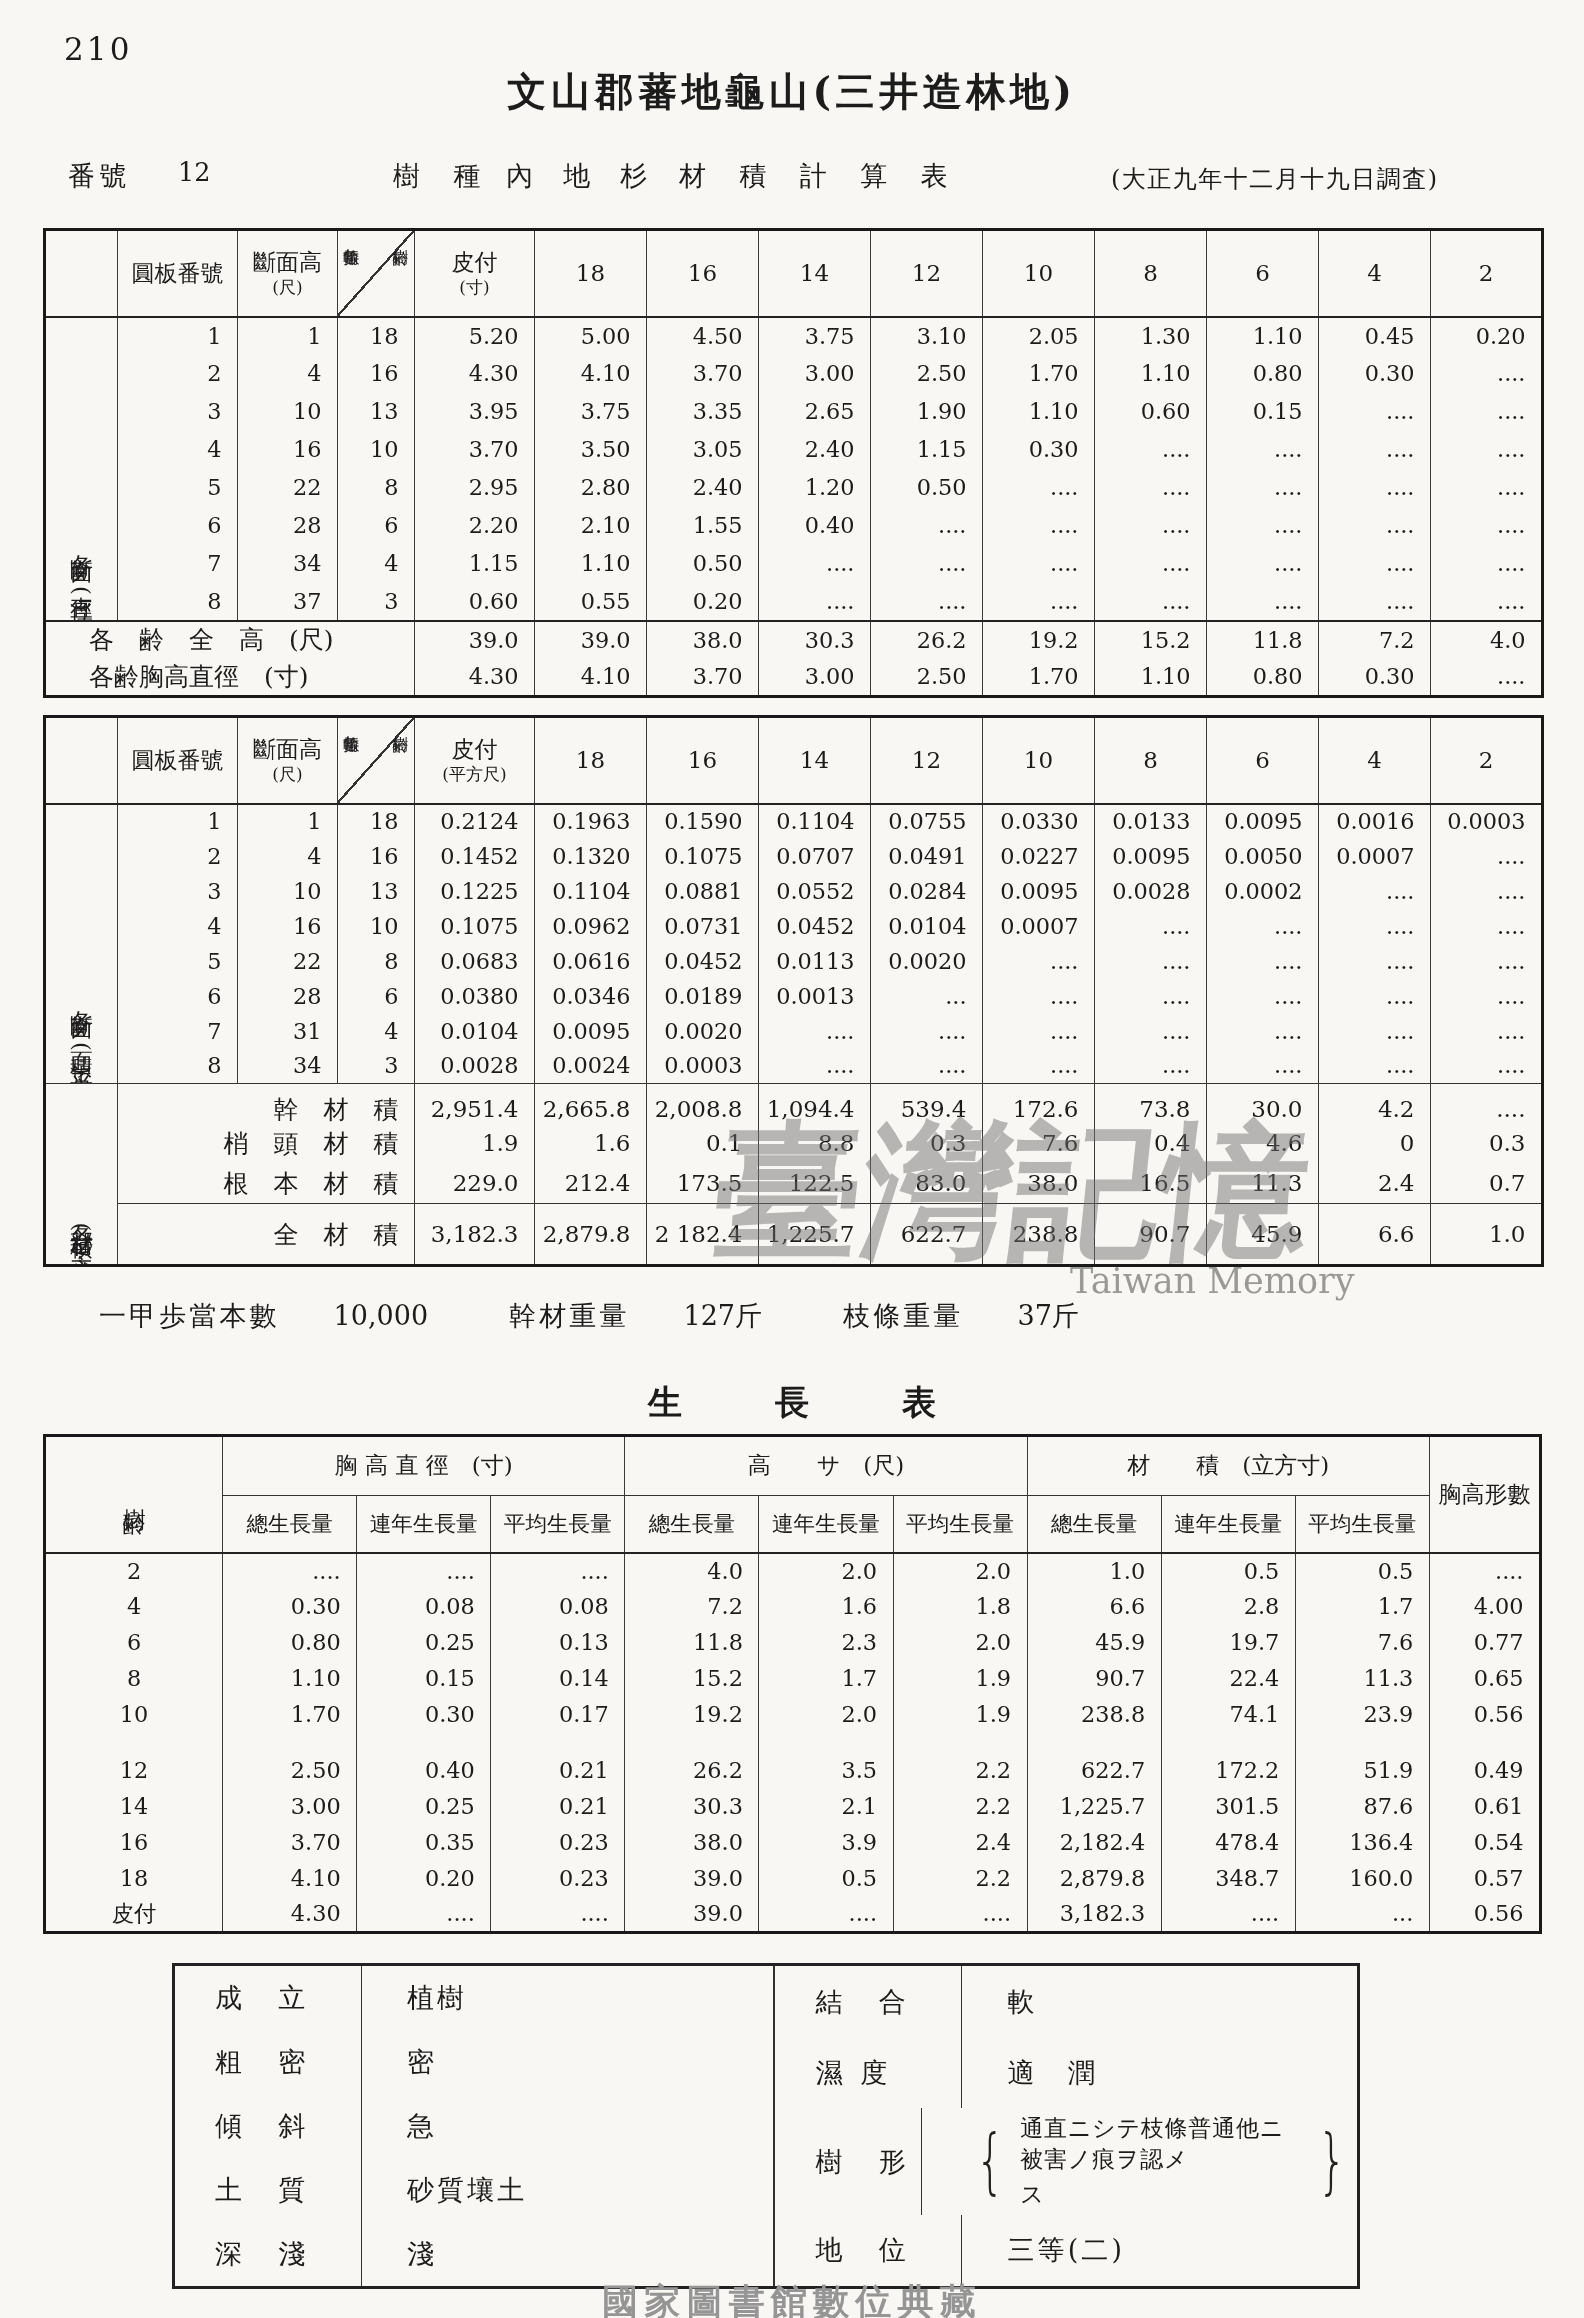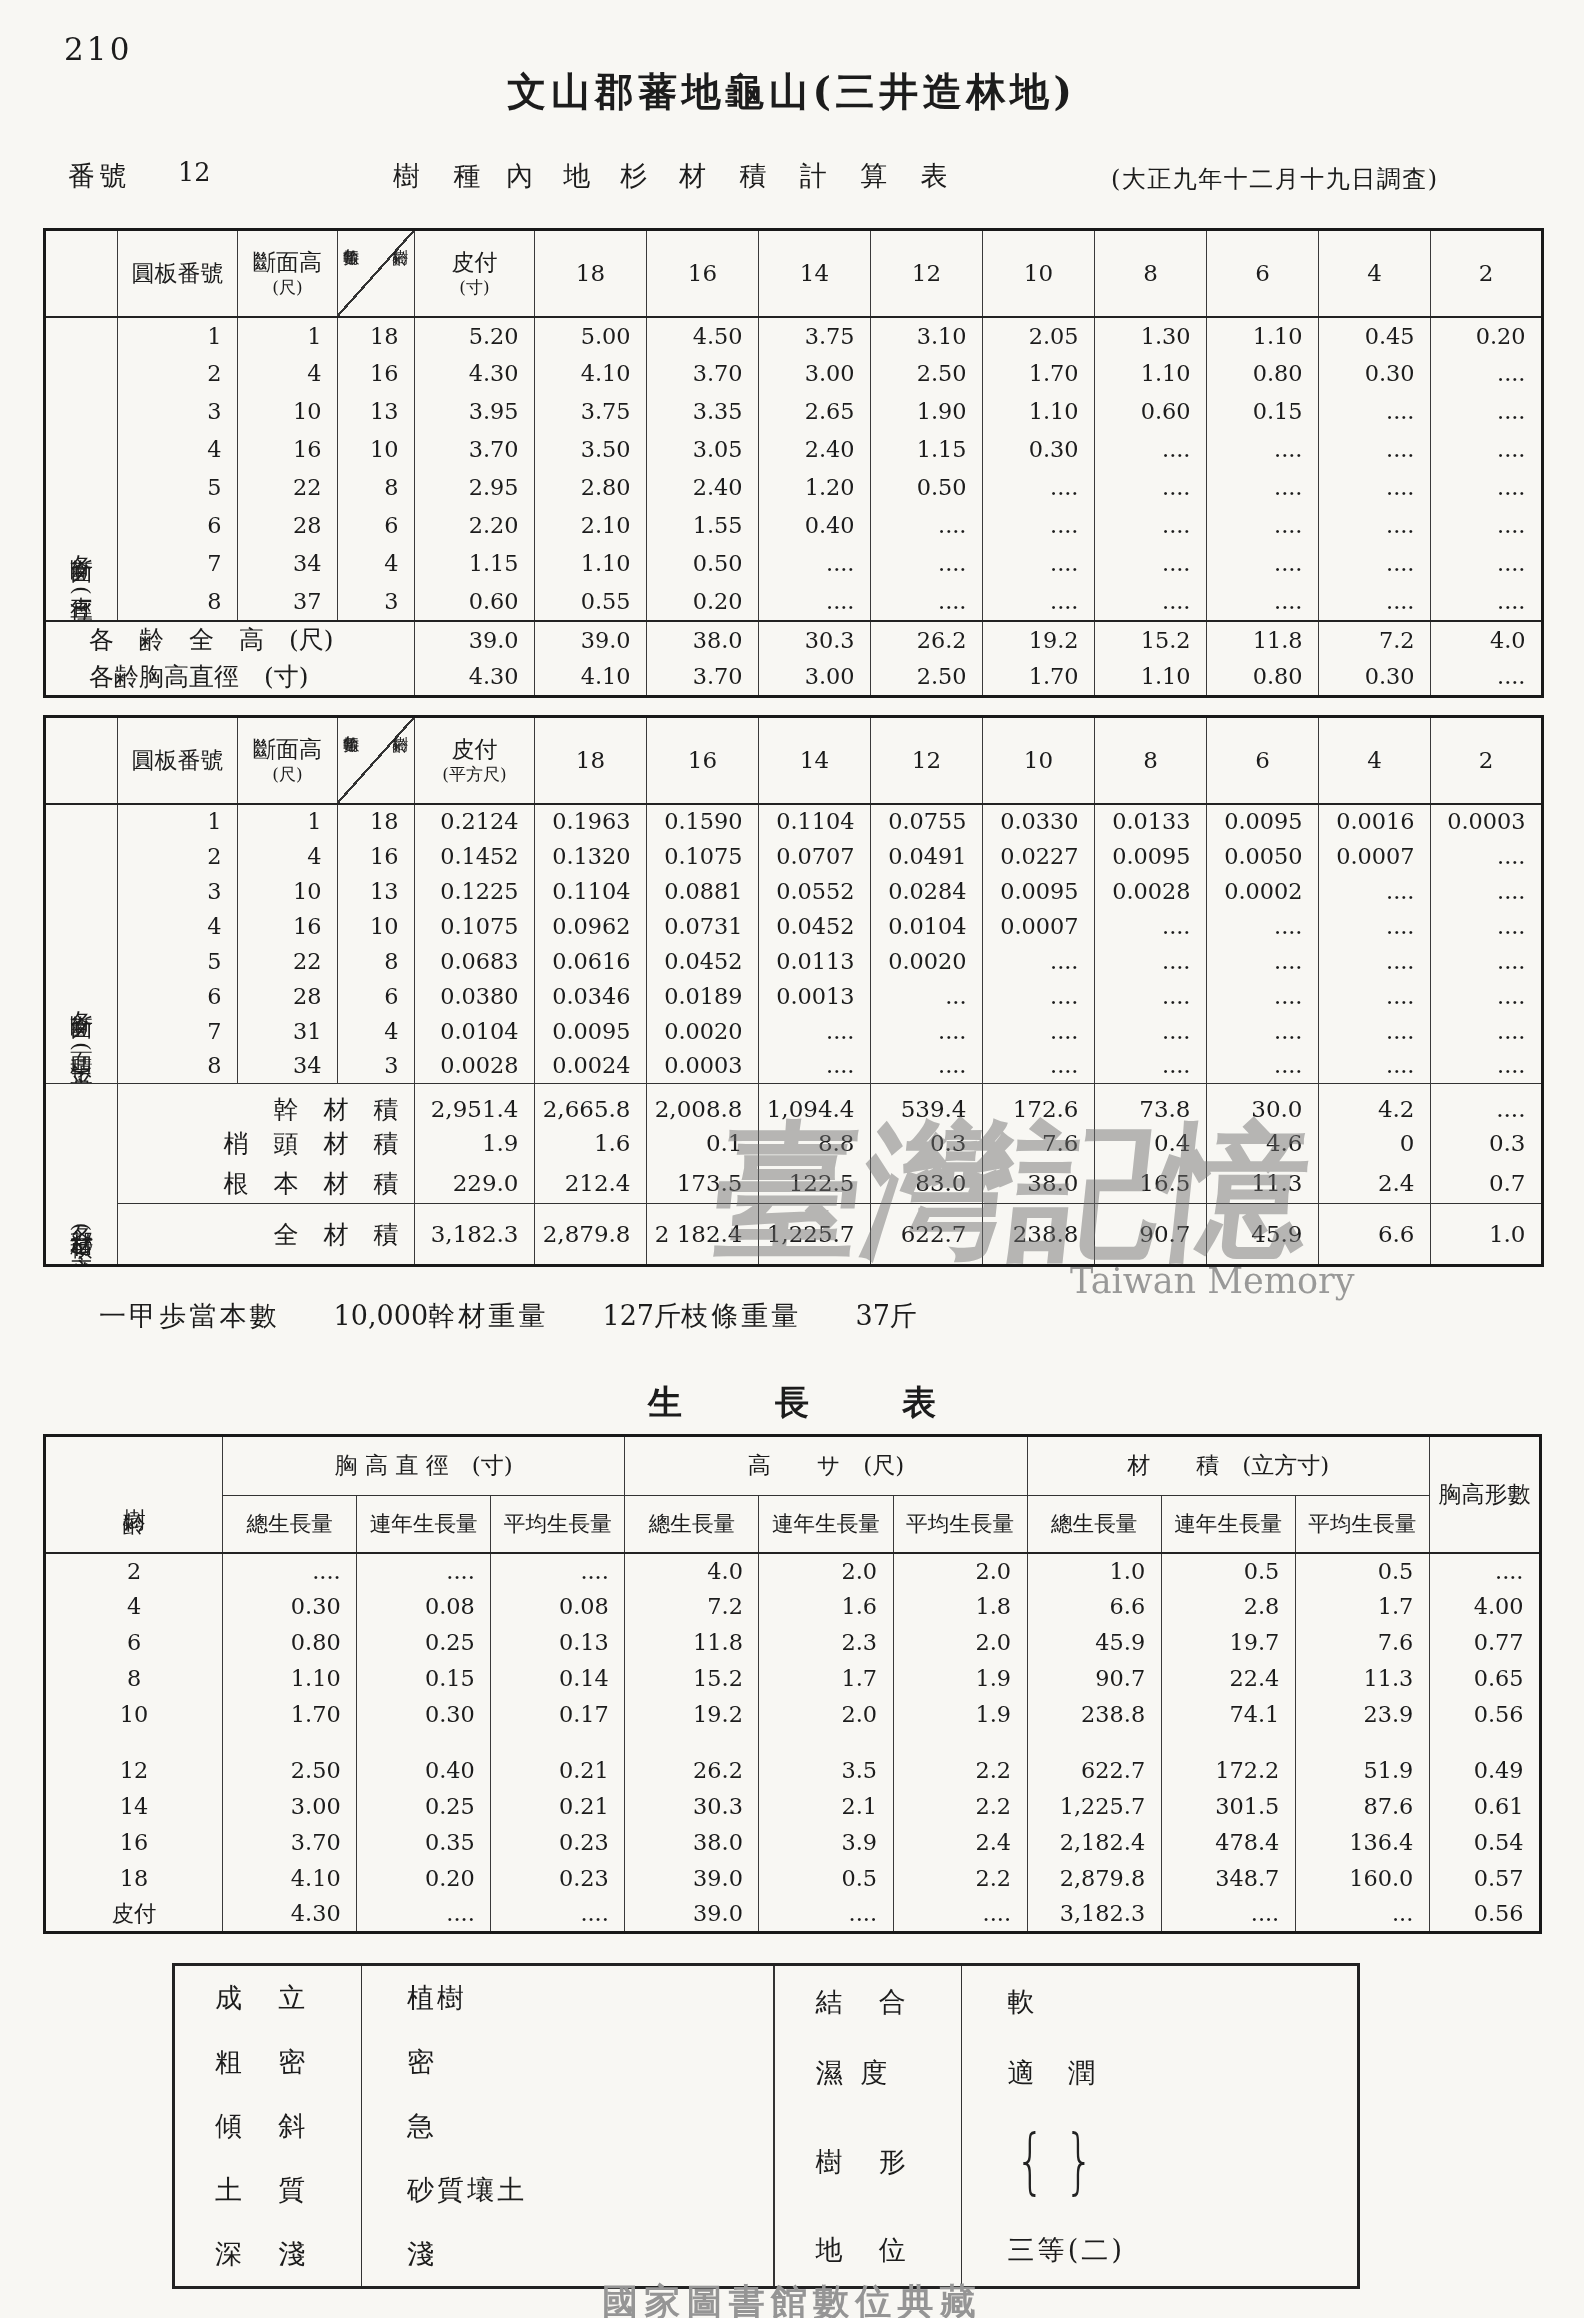--- a/index.html
+++ b/index.html
@@ -38,21 +38,21 @@
   
   th.diag{position:relative;padding:0}
   .dline{position:absolute;inset:0;background:linear-gradient(to bottom right,
         transparent calc(50% - 1.5px),#333 calc(50% - 1.5px),#333 calc(50% + 0.8px),transparent calc(50% + 0.8px))}
   .diag .tl{position:absolute;left:4.6px;top:4.6px;writing-mode:vertical-rl;text-orientation:upright;font-size:16px;letter-spacing:0.8px}
   .diag .br{position:absolute;right:4.6px;top:4.6px;writing-mode:vertical-rl;text-orientation:upright;font-size:16px;letter-spacing:0.8px}
   
   .stand-line{left:99px;top:1298px;font-size:27px;display:flex;align-items:baseline}
   .stand-line .lab{letter-spacing:3.1px}
   .stand-line .val{margin-left:54px}
-  .stand-line .gap{}
+  .stand-line .gap{margin-left:81px}
   
   .growth-title{left:0;top:1380px;width:100%;text-align:center;font-size:34px;font-weight:bold;letter-spacing:93px;padding-left:93px}
   .growth thead tr:first-child th{height:60px}
   .growth thead tr:last-child th{height:57px;font-size:21.6px}
   .growth thead th.grp{border-bottom:1.5px solid #333}
   .growth thead th.agehead{writing-mode:vertical-rl;text-orientation:upright;letter-spacing:4.6px}
   .growth tbody td{height:36px}
   .growth tbody td:first-child{text-align:center;padding-right:0}
   .growth tr.gap td{height:56px;padding-top:20px}
   
@@ -722,20 +722,24 @@
         <span class="site-val">軟</span>
       </div>
       <div class="site-row">
         <span class="site-label">濕 度</span>
         <span class="site-val">適　潤</span>
       </div>
       <div class="site-row tall">
         <span class="site-label">樹　形</span>
         <span class="site-val">
           <span class="brace">{</span>
+          <span class="brace-text">
+            <span>通直ニシテ枝條普通他ニ被害ノ痕ヲ認メ</span>
+            <span class="l2">ス</span>
+          </span>
           <span class="brace">}</span>
         </span>
       </div>
       <div class="site-row">
         <span class="site-label">地　位</span>
         <span class="site-val">三等(二)</span>
       </div>
     </div>
   </div>
 

